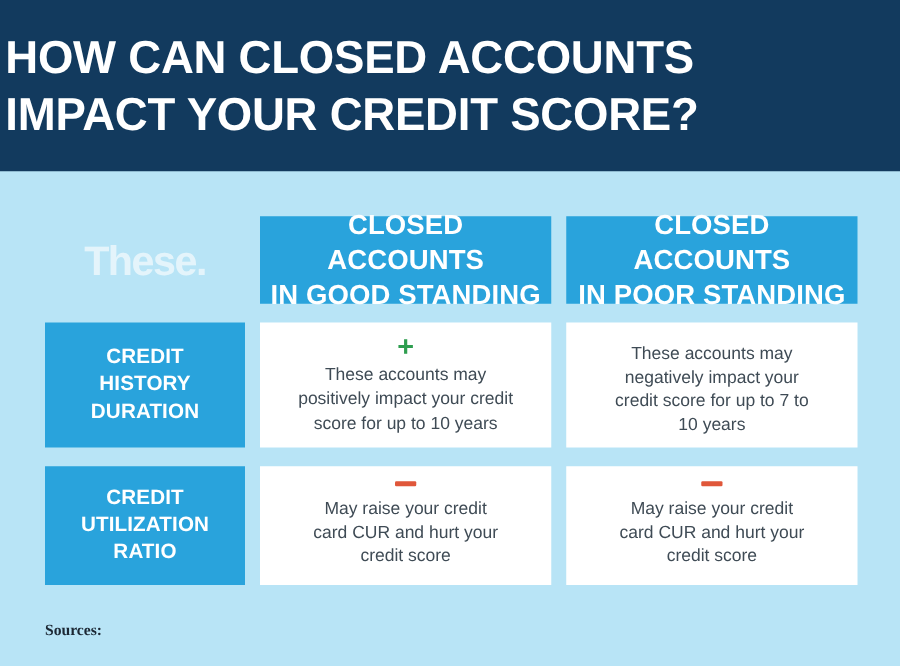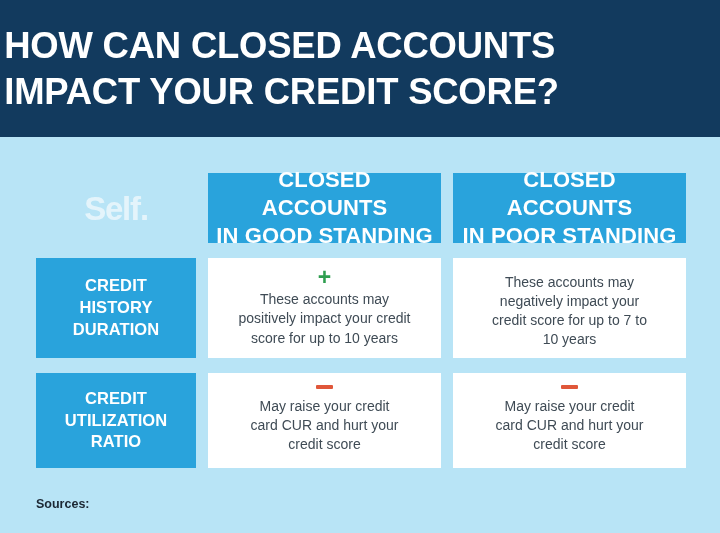--- a/index.html
+++ b/index.html
@@ -171,20 +171,21 @@
   }
 
   
   .footer {
     position: absolute;
     left: 36px;
     top: 497px;
     display: flex;
     align-items: baseline;
     gap: 5px;
+    font-family: Liberation Serif, serif;
   }
 
   .footer-label {
     color: #1b2733;
     font-size: 12.5px;
     font-weight: bold;
   }
 
   .footer-text {
     color: #4a5662;
@@ -198,21 +199,21 @@
 
   <div class="header-band">
     <div class="header-line">HOW CAN CLOSED ACCOUNTS</div>
     <div class="header-line">IMPACT YOUR CREDIT SCORE?</div>
   </div>
 
   <div class="grid">
 
     <div class="grid-row row-head">
       <div class="col-label logo-cell">
-        <span class="self-logo"><span>Self</span><span class="dot">.</span></span>
+        <span class="self-logo"><span>These</span><span class="dot">.</span></span>
       </div>
       <div class="col-data head-box">
         <span class="head-box-text">CLOSED ACCOUNTS
 IN GOOD STANDING</span>
       </div>
       <div class="col-data head-box">
         <span class="head-box-text">CLOSED ACCOUNTS
 IN POOR STANDING</span>
       </div>
     </div>

